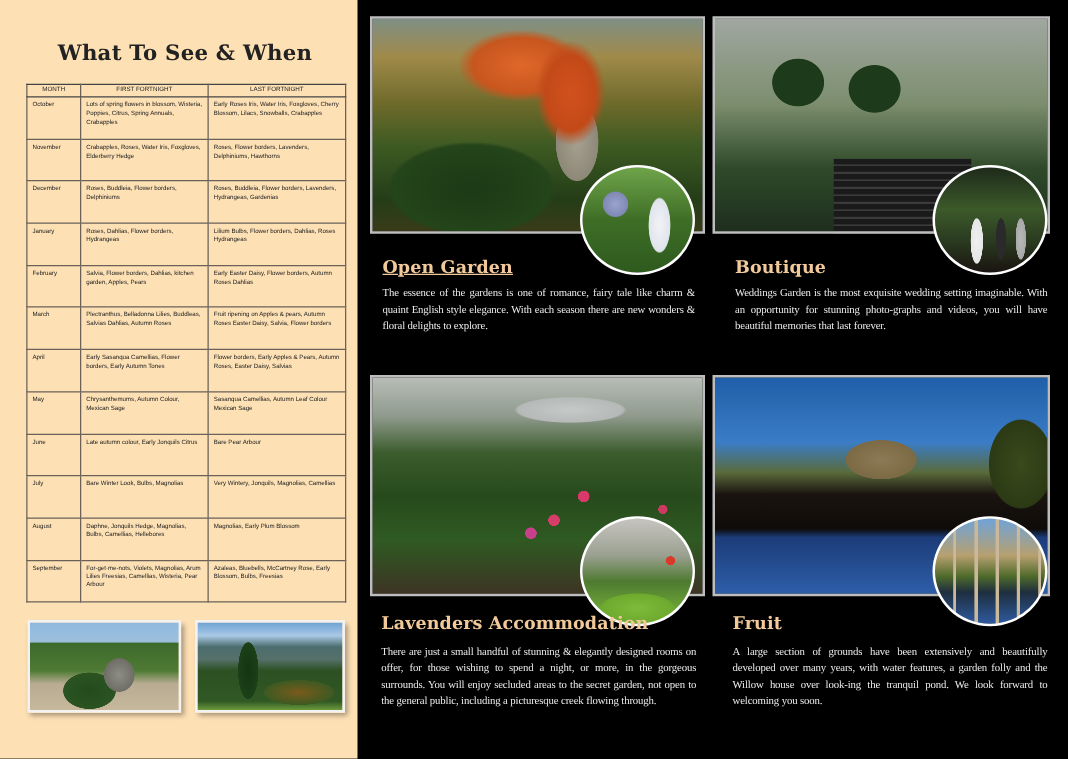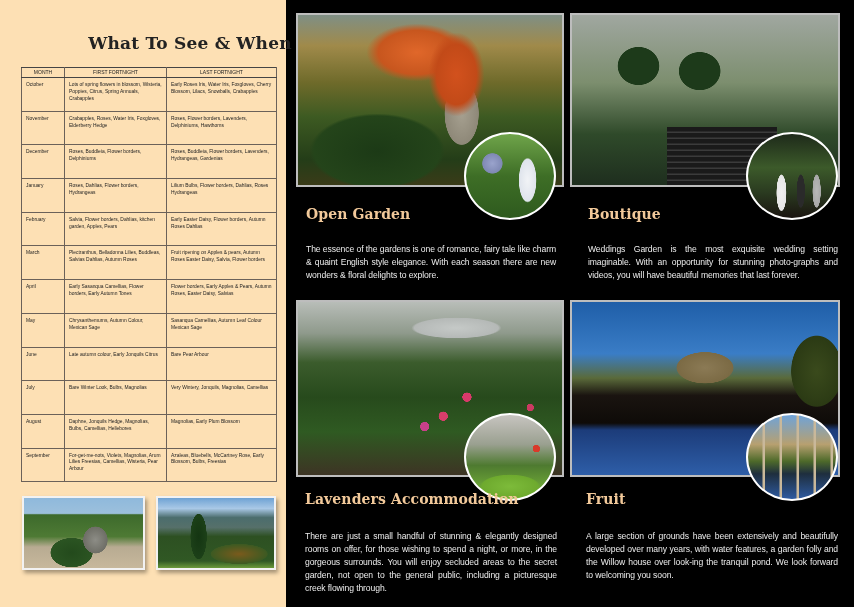--- a/index.html
+++ b/index.html
@@ -5,21 +5,21 @@
   * { box-sizing: border-box; margin: 0; padding: 0; }
   html, body { width: 854px; height: 607px; overflow: hidden; background: #000; }
   body { position: relative; font-family: "Liberation Sans", sans-serif; }
 
   .left-panel {
     position: absolute; left: 0; top: 0; width: 286px; height: 607px;
     background: #fde0b4;
   }
   .left-title {
     position: absolute; left: 0; top: 33px; width: 296px; text-align: center;
-    font-family: "DejaVu Serif", serif; font-size: 17px; color: #222; letter-spacing: 0.2px; margin-left: 42px;
+    font-family: "DejaVu Serif", serif; font-size: 17px; color: #222; letter-spacing: 0.2px;
   }
   table.schedule {
     position: absolute; left: 21px; top: 67px; width: 256px;
     border-collapse: collapse; table-layout: fixed;
     font-family: "Liberation Sans", sans-serif; font-size: 4.9px; color: #222; line-height: 1.4;
   }
   table.schedule th, table.schedule td {
     border: 1px solid #6b6159; vertical-align: top; padding: 2px 4px;
   }
   table.schedule th {
@@ -103,24 +103,24 @@
   .inset-pond { left: 746px; top: 413px;
     background:
       repeating-linear-gradient(90deg, transparent 0px, transparent 14px, #c9b89a 15px, #c9b89a 17px),
       linear-gradient(180deg, #6fa3d8 0%, #b7a070 35%, #4e6a2a 55%, #1e2e3e 70%, #2e5aa0 100%); }
 
   .sec-title {
     position: absolute; font-family: "DejaVu Serif", serif; font-size: 14px;
     color: #f2c99a; letter-spacing: 0.1px;
   }
   .sec-body {
-    position: absolute; font-family: Liberation Sans, sans-serif; font-size: 8.6px;
-    color: #ececec; line-height: 13px; text-align: justify; letter-spacing: -0.1px; margin-top: 15px;
-  }
-  .t-open { left: 306px; top: 206px; }
+    position: absolute; font-family: Liberation Serif, serif; font-size: 8.6px;
+    color: #ececec; line-height: 13px; text-align: justify; letter-spacing: -0.1px;
+  }
+  .t-open { left: 306px; top: 206px; text-decoration: underline; }
   .b-open { left: 306px; top: 228px; width: 250px; }
   .t-wed { left: 588px; top: 206px; }
   .b-wed { left: 588px; top: 228px; width: 250px; }
   .t-bout { left: 305px; top: 491px; }
   .b-bout { left: 305px; top: 515px; width: 252px; }
   .t-pond { left: 586px; top: 491px; }
   .b-pond { left: 586px; top: 515px; width: 252px; }
 </style>
 </head>
 <body>

